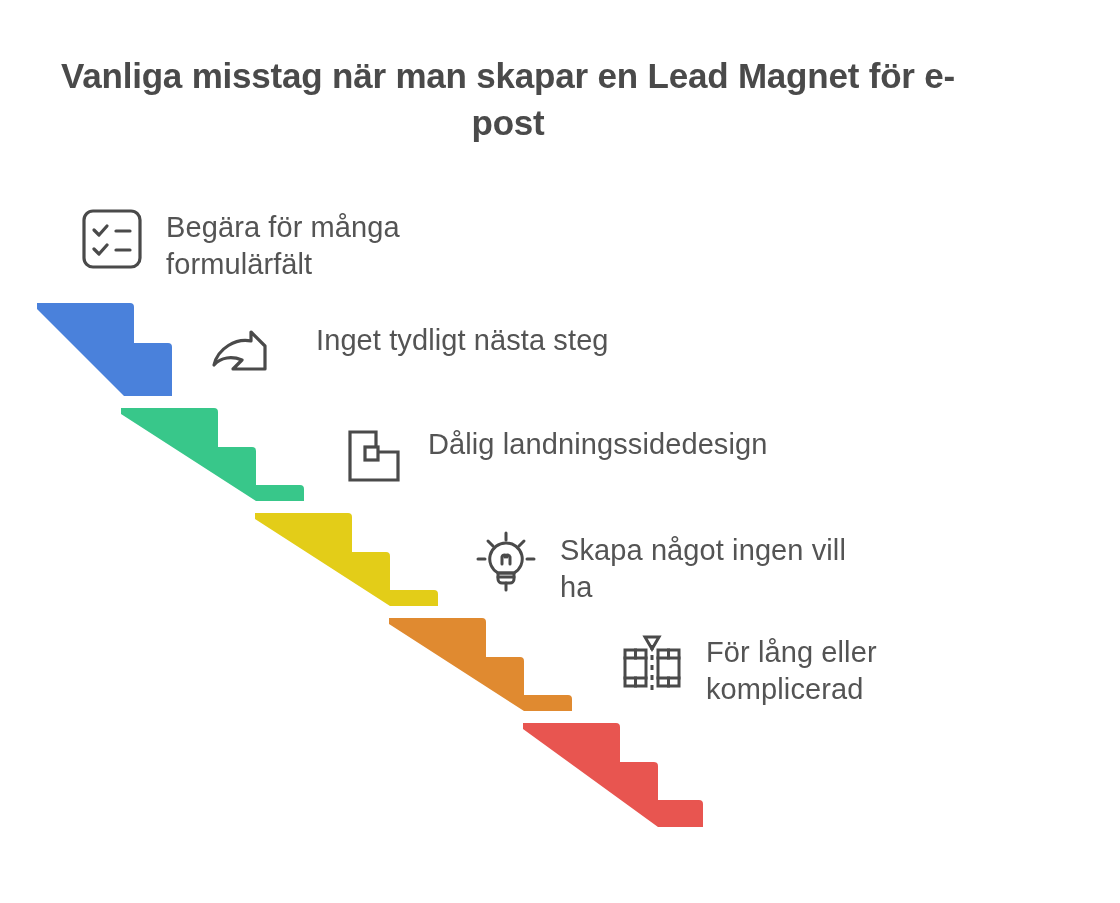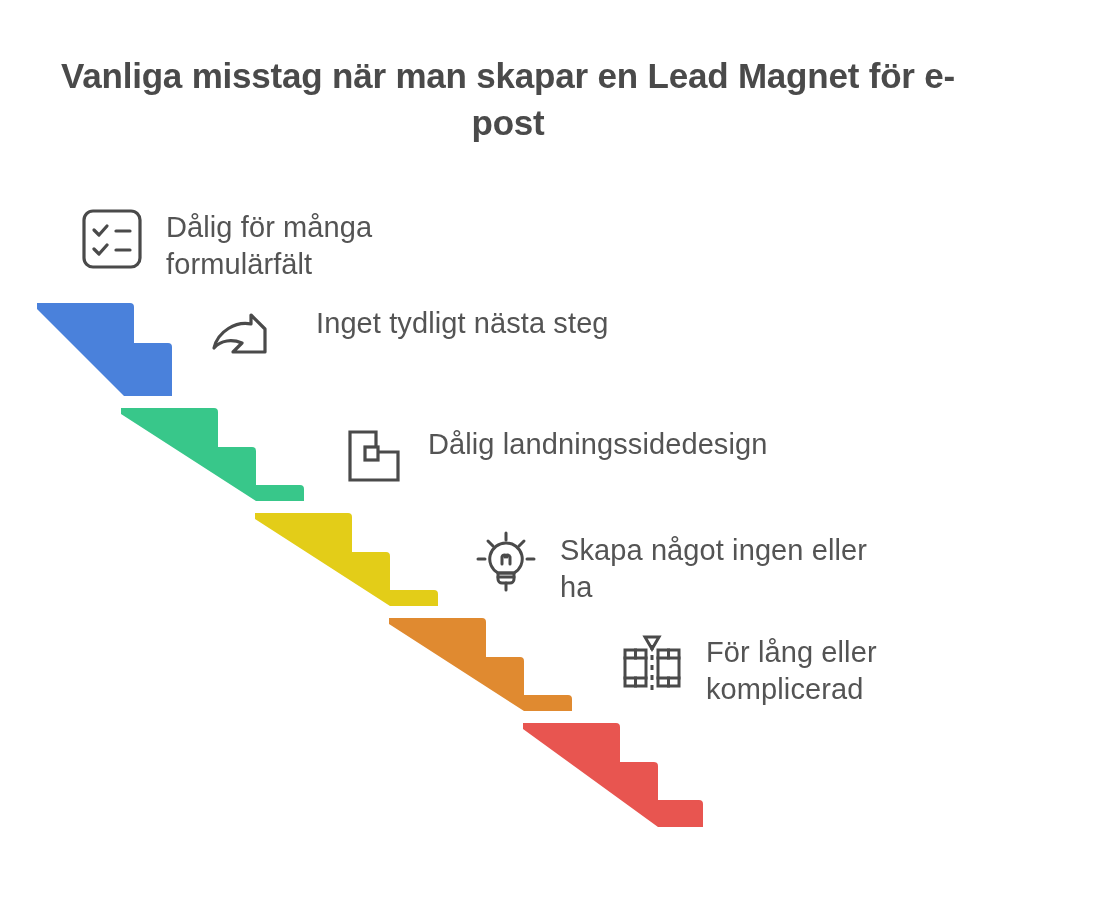--- a/index.html
+++ b/index.html
@@ -66,21 +66,21 @@
     font-size: 29px;
     line-height: 37px;
     color: #545454;
     max-width: 330px;
     padding-top: 4px;
     letter-spacing: 0.1px;
   }
 
   
   #label-row-1 { left: 78px;  top: 205px; }
-  #label-row-2 { left: 208px; top: 301px; gap: 40px; }
+  #label-row-2 { left: 208px; top: 318px; gap: 40px; }
   #label-row-3 { left: 340px; top: 422px; }
   #label-row-4 { left: 472px; top: 528px; }
   #label-row-5 { left: 618px; top: 630px; }
 
   #label-row-3 .label-text { max-width: 360px; }
   #label-row-4 .label-text { max-width: 320px; }
   #label-row-5 .label-text { max-width: 260px; }
 </style>
 </head>
 <body style="background: rgb(255, 255, 255);">
@@ -142,21 +142,21 @@
 <div class="label-row" id="label-row-1">
   <span class="label-icon">
     <svg width="64" height="64" viewBox="0 0 64 64" fill="none" stroke="#4a4a4a" stroke-width="3.2" stroke-linecap="round" stroke-linejoin="round">
       <rect x="4" y="4" width="56" height="56" rx="9" ry="9"></rect>
       <polyline points="14,23 19,28 27,19"></polyline>
       <line x1="36" y1="24" x2="50" y2="24"></line>
       <polyline points="14,42 19,47 27,38"></polyline>
       <line x1="36" y1="43" x2="50" y2="43"></line>
     </svg>
   </span>
-  <span class="label-text" style="color: rgb(84, 84, 84);">Dålig för många formulärfält</span>
+  <span class="label-text" style="color: rgb(84, 84, 84);">Begära för många formulärfält</span>
 </div>
 
 <div class="label-row" id="label-row-2">
   <span class="label-icon">
     <svg width="64" height="64" viewBox="0 0 64 64" fill="none" stroke="#4a4a4a" stroke-width="3.2" stroke-linecap="round" stroke-linejoin="round">
       <path d="M4 45 C 8 28, 26 18, 41 21 L 41 12 L 55 26 L 55 49 L 23 49 L 32 40 C 22 36, 11 37, 4 45 Z"></path>
     </svg>
   </span>
   <span class="label-text" style="color: rgb(84, 84, 84);">Inget tydligt nästa steg</span>
 </div>
@@ -184,21 +184,21 @@
       <path d="M32 13 A 16 16 0 0 1 40 43 L 24 43 A 16 16 0 0 1 32 13 Z"></path>
 
       <path d="M28 34 L 28 27 A 2.6 2.6 0 0 1 33 27"></path>
       <path d="M36 34 L 36 27 A 2.6 2.6 0 0 0 31 27"></path>
 
       <path d="M24 43 L 40 43 L 40 49 A 4 4 0 0 1 36 53 L 28 53 A 4 4 0 0 1 24 49 Z"></path>
       <line x1="24" y1="47" x2="40" y2="47"></line>
       <line x1="32" y1="53" x2="32" y2="60"></line>
     </svg>
   </span>
-  <span class="label-text" style="color: rgb(84, 84, 84);">Skapa något ingen eller ha</span>
+  <span class="label-text" style="color: rgb(84, 84, 84);">Skapa något ingen vill ha</span>
 </div>
 
 <div class="label-row" id="label-row-5">
   <span class="label-icon">
     <svg width="64" height="64" viewBox="0 0 64 64" fill="none" stroke="#4a4a4a" stroke-width="3" stroke-linecap="square" stroke-linejoin="miter">
 
       <rect x="5" y="18" width="21" height="36"></rect>
       <line x1="5" y1="26" x2="26" y2="26"></line>
       <line x1="5" y1="46" x2="26" y2="46"></line>
       <line x1="15.5" y1="18" x2="15.5" y2="26"></line>

